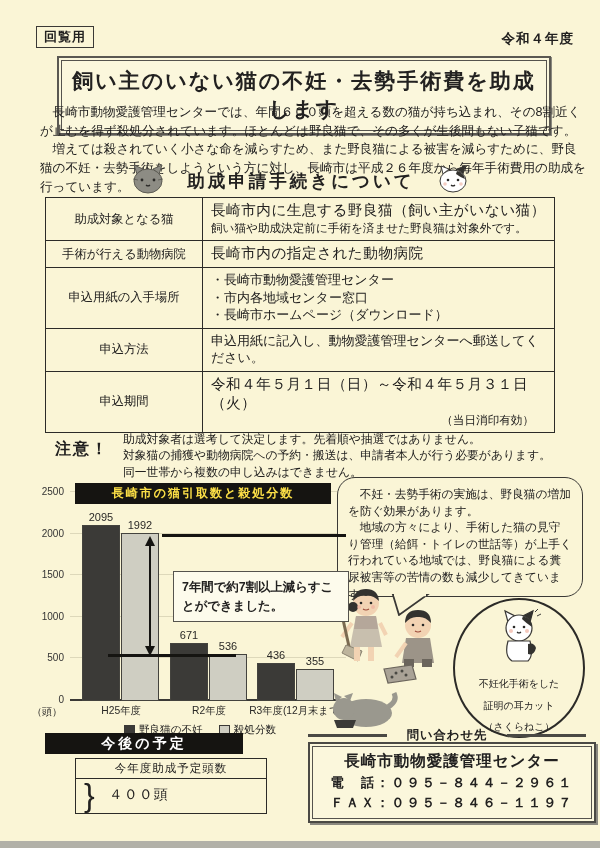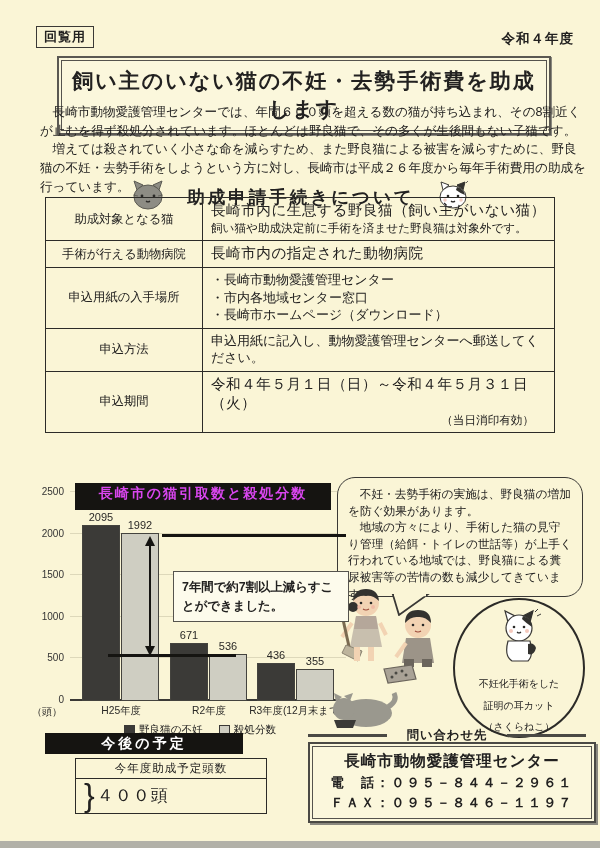--- a/index.html
+++ b/index.html
@@ -12,42 +12,42 @@
   .nendo{right:26px;top:30px;font-size:13.5px;font-weight:bold;letter-spacing:1px;}
   .title-outer{left:57px;top:56px;width:486px;border:2.5px solid #5a5852;background:#FBF7DC;padding:2px;box-shadow:1px 1px 0 #8a887f;}
   .title-inner{border:1.2px solid #55534d;text-align:center;padding:6px 0 7px;}
   .title-inner span{font-size:21px;font-weight:bold;letter-spacing:2px;}
 
   
   .intro{left:28px;top:103px;width:546px;font-size:12.6px;line-height:1.48;margin-left:12px;}
   .intro p{margin:0;text-indent:1em;}
 
   
-  .sec-head{left:0;top:180px;width:600px;display:flex;align-items:center;justify-content:center;gap:22px;}
+  .sec-head{left:0;top:164px;width:600px;display:flex;align-items:center;justify-content:center;gap:22px;}
   .sec-head h2{margin:0;font-size:17.5px;font-weight:bold;letter-spacing:3px;}
 
   
   table.main{left:45px;top:197px;width:510px;border-collapse:collapse;position:absolute;}
   table.main td{border:1.5px solid #2c2b28;vertical-align:middle;}
   td.lbl{width:152px;text-align:center;font-size:12.3px;padding:4px 2px;}
   td.cnt{padding:3px 6px 4px 8px;}
   .cnt .big{font-size:14.6px;letter-spacing:.5px;}
   .cnt .sml{font-size:11.6px;margin-top:1px;}
   .cnt .sml-r{font-size:11.6px;text-align:right;padding-right:14px;}
   .cnt .li{font-size:13px;line-height:1.35;}
 
   
   .notice{left:55px;top:431px;width:520px;display:flex;gap:14px;}
   .notice .nlab{font-size:16px;font-weight:bold;letter-spacing:2px;padding-top:8px;white-space:nowrap;}
   .notice .nlines{font-size:11.8px;line-height:1.38;}
 
   
   .chart{left:30px;top:483px;width:318px;height:272px;}
-  .c-title{position:absolute;left:45px;top:0;width:256px;height:27px;background:#151411;color:#d946ef;
-    font-size:14px;font-weight:bold;text-align:center;line-height:21px;letter-spacing:2px;z-index:5;}
+  .c-title{position:absolute;left:45px;top:0;width:256px;height:21px;background:#151411;color:#fde047;
+    font-size:12px;font-weight:bold;text-align:center;line-height:21px;letter-spacing:2px;z-index:5;}
   .ytick{position:absolute;width:34px;text-align:right;font-size:10px;color:#333;}
   .gridline{position:absolute;left:40px;width:276px;height:1px;background:#ddd8ba;}
   .baseline{position:absolute;left:40px;top:216px;width:276px;height:2px;background:#3a3936;}
   .bar{position:absolute;border:1px solid #44433e;box-sizing:border-box;}
   .bar-val{position:absolute;font-size:11px;color:#2a2927;text-align:center;width:44px;}
   .xlab{position:absolute;top:221px;font-size:10.3px;text-align:center;color:#2a2927;}
   .c-unit{position:absolute;left:2px;top:222px;font-size:10px;}
   .refline{position:absolute;height:3px;background:#151411;z-index:3;}
   .anno{position:absolute;left:143px;top:88px;width:158px;background:#FDFBEC;border:1.6px solid #55534d;
     padding:6px 8px;font-size:12.4px;font-weight:bold;line-height:1.5;z-index:4;}
@@ -68,21 +68,21 @@
 
   
   .plan-head{left:45px;top:733px;width:198px;height:21px;background:#151411;color:#fff;font-size:14px;
     font-weight:bold;text-align:center;line-height:21px;letter-spacing:3px;}
   .plan-box{left:75px;top:758px;width:192px;border:1.5px solid #2c2b28;box-sizing:border-box;background:#FAF5D6;}
   .plan-title{font-size:11.5px;text-align:center;border-bottom:1.3px solid #2c2b28;padding:2px 0;letter-spacing:1px;}
   .plan-body{display:flex;align-items:center;padding:2px 6px 3px;}
   .plan-rows{flex:1;font-size:12.5px;letter-spacing:2px;line-height:1.5;}
   .plan-rows .pr{display:flex;justify-content:space-between;padding:0 4px;}
   .brace{font-size:32px;font-weight:300;line-height:.9;margin:0 2px;}
-  .total{font-size:17px;letter-spacing:1px;}
+  .total{font-size:14px;letter-spacing:1px;margin-left:12px;}
 
   
   .contact-lab{left:308px;top:727px;width:278px;display:flex;align-items:center;gap:20px;}
   .contact-lab .rule{flex:1;border-top:3px solid #4a4944;}
   .contact-lab .t{font-size:12.3px;font-weight:bold;letter-spacing:1px;white-space:nowrap;}
   .contact-box{left:308px;top:742px;width:288px;border:2.2px solid #4a4944;background:#FBF7DC;padding:2px;
     box-shadow:2px 2px 0 #8a887f;box-sizing:border-box;}
   .contact-in{border:1.1px solid #55534d;text-align:center;padding:4px 0 6px;}
   .contact-name{font-size:15.5px;font-weight:bold;letter-spacing:1px;}
   .contact-line{font-size:13.2px;font-weight:bold;letter-spacing:2px;margin-top:2px;}
@@ -169,20 +169,28 @@
     <tr>
       <td class="lbl">申込期間</td>
       <td class="cnt">
         <div class="big">令和４年５月１日（日）～令和４年５月３１日（火）</div>
         <div class="sml-r">（当日消印有効）</div>
       </td>
     </tr>
   </tbody>
     </table>
 
+  <div class="abs notice">
+    <div class="nlab">注意！</div>
+    <div class="nlines">
+      <div>助成対象者は選考して決定します。先着順や抽選ではありません。</div>
+      <div>対象猫の捕獲や動物病院への予約・搬送は、申請者本人が行う必要があります。</div>
+      <div>同一世帯から複数の申し込みはできません。</div>
+    </div>
+  </div>
 
   <div class="abs chart">
     <div class="c-title">長崎市の猫引取数と殺処分数</div>
     <div class="ytick" style="left: 0px; top: 211px;">0</div>
       <div class="gridline" style="top: 174.4px;"></div>
       <div class="ytick" style="left: 0px; top: 169.4px;">500</div>
       <div class="gridline" style="top: 132.8px;"></div>
       <div class="ytick" style="left: 0px; top: 127.8px;">1000</div>
       <div class="gridline" style="top: 91.2px;"></div>
       <div class="ytick" style="left: 0px; top: 86.2px;">1500</div>

